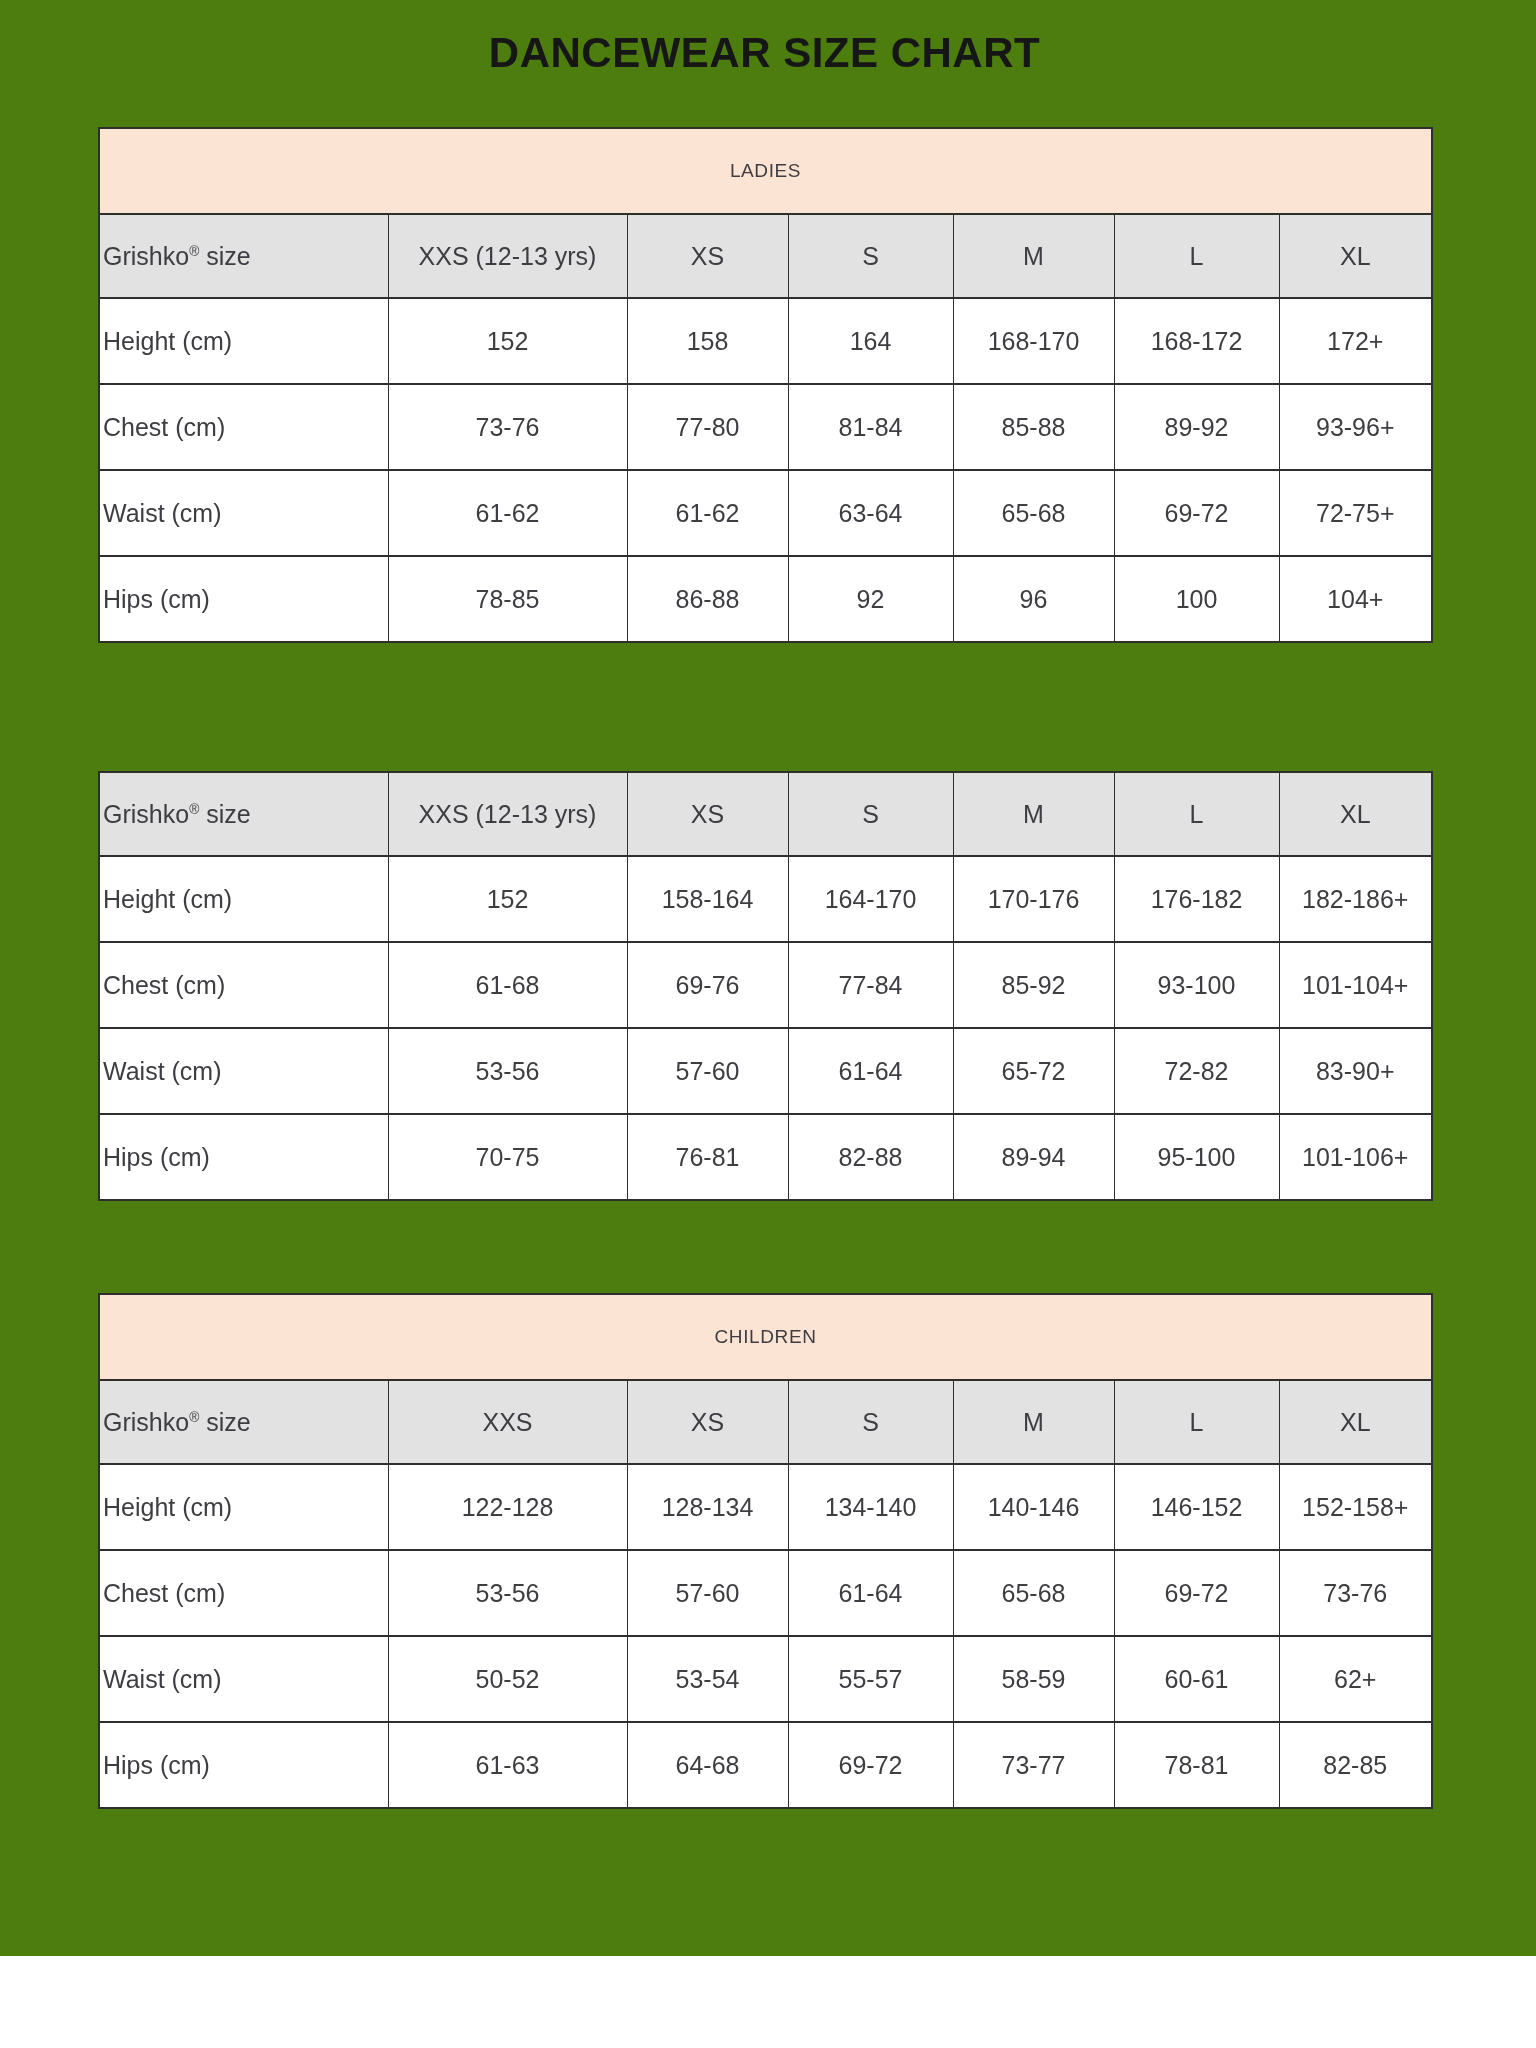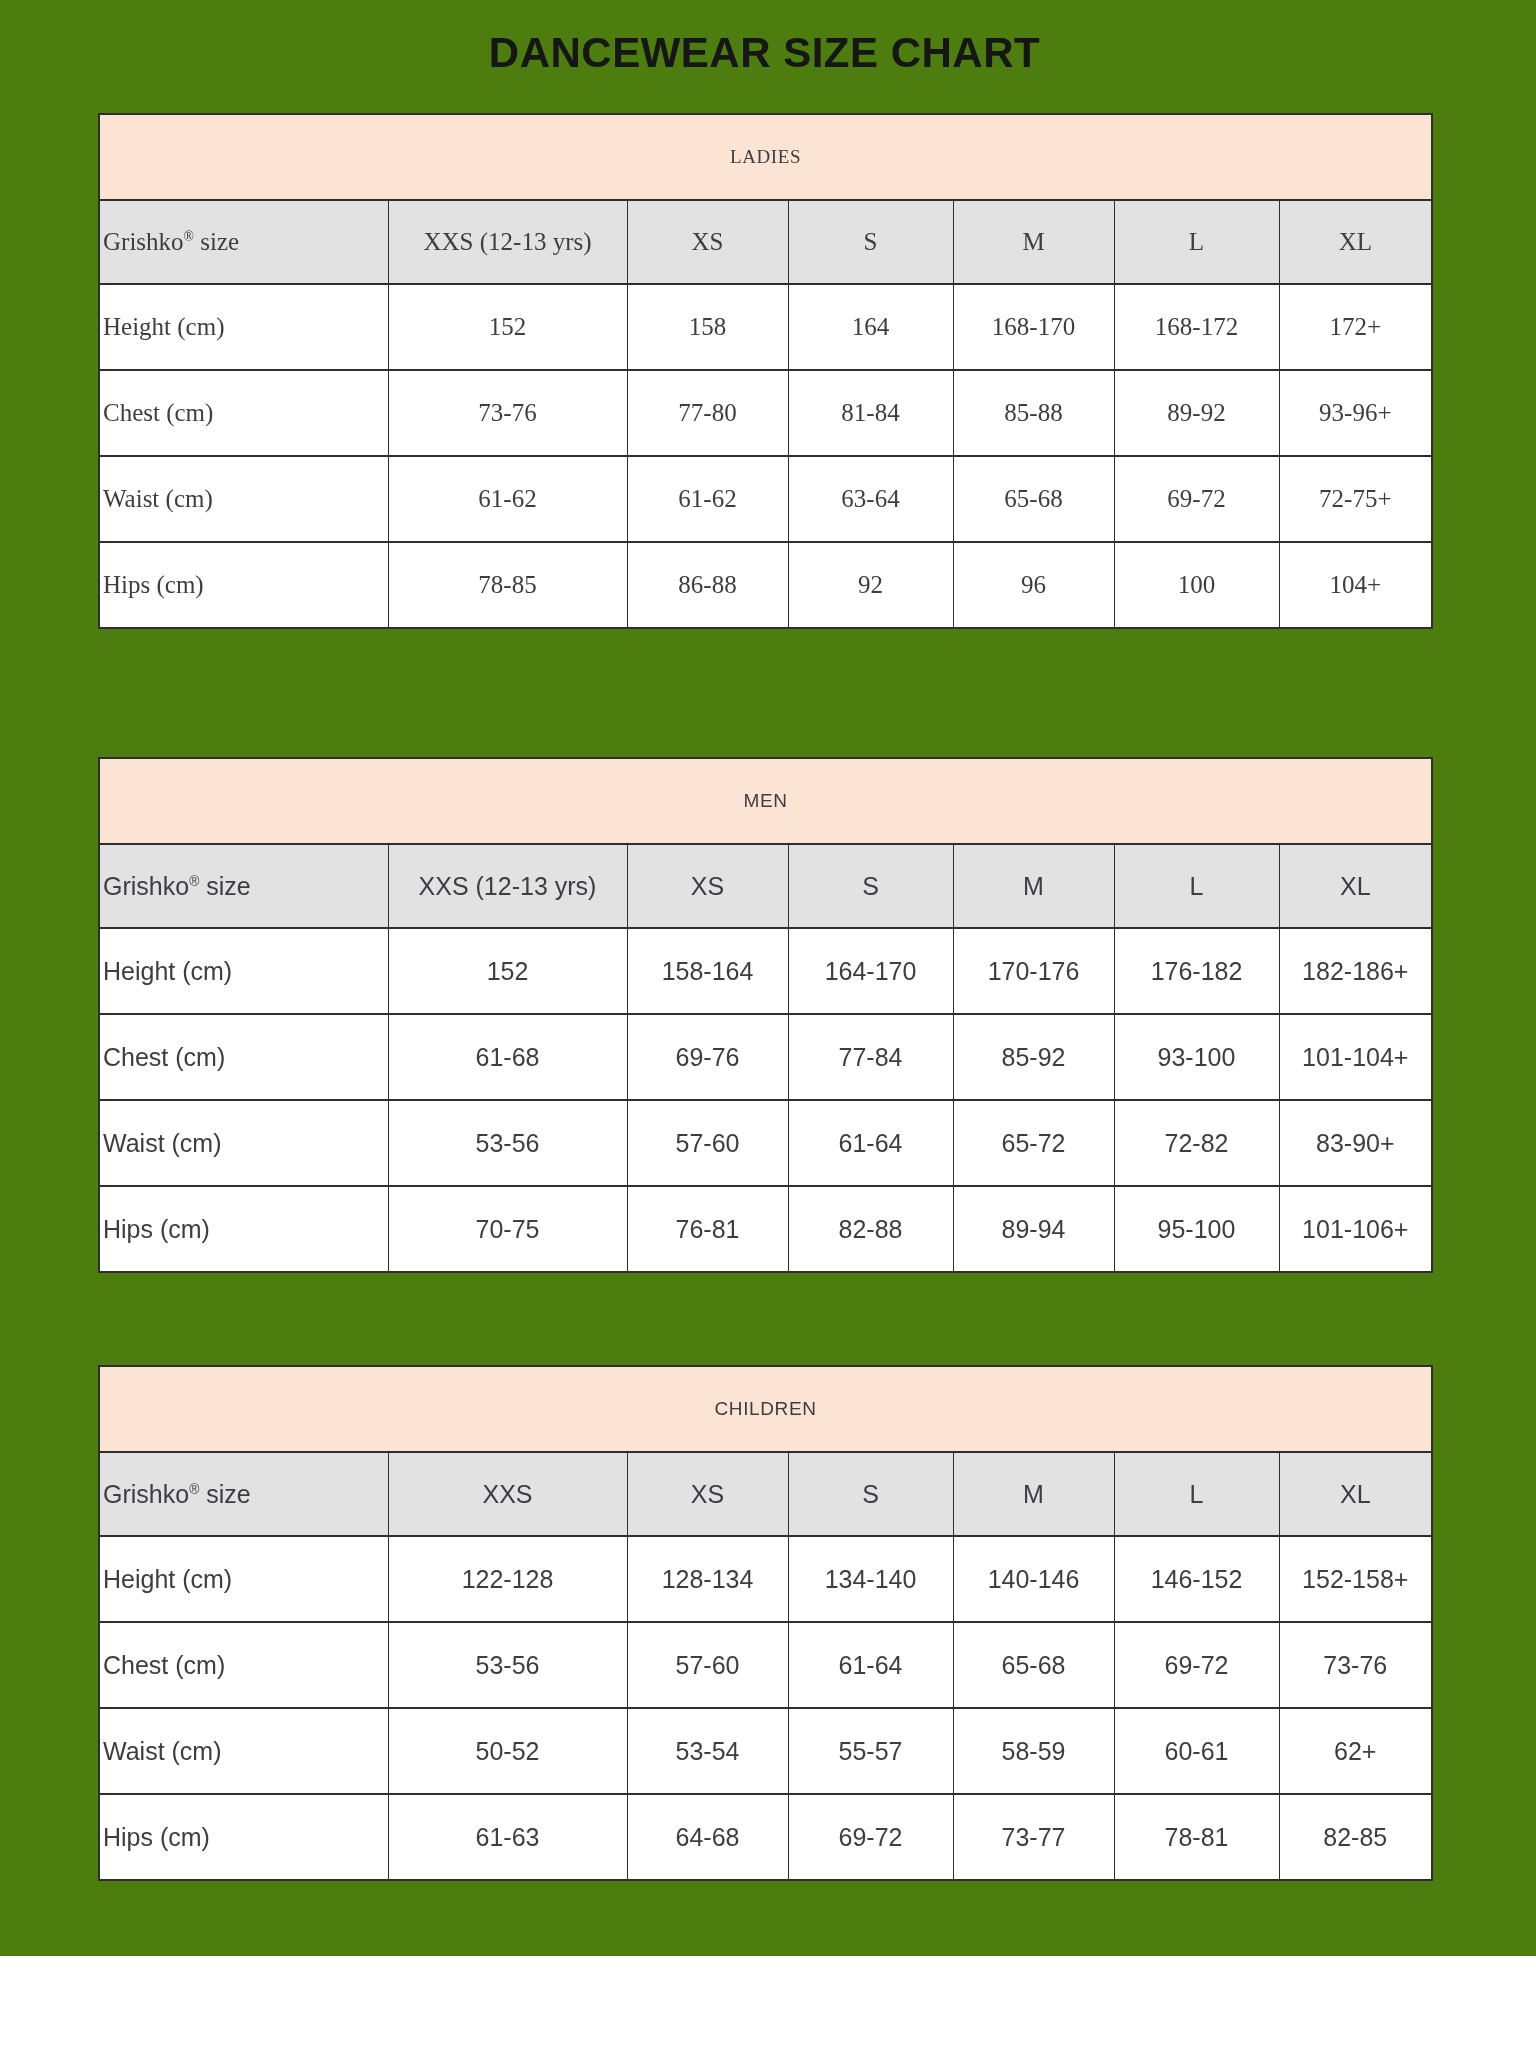--- a/index.html
+++ b/index.html
@@ -33,21 +33,21 @@
     color: var(--title-color);
     letter-spacing: 0.5px;
   }
   table.size-table {
     width: 1333px;
     margin-left: 98px;
     border-collapse: collapse;
     table-layout: fixed;
     border: 2px solid var(--border-color);
   }
-  table.size-table.first { margin-top: 35px; font-family: Liberation Serif, serif; }
+  table.size-table.first { margin-top: 49px; }
   table.size-table.gap-men { margin-top: 128px; }
   table.size-table.gap-children { margin-top: 92px; }
 
   .size-table th, .size-table td {
     border-left: 1px solid var(--border-color);
     border-right: 1px solid var(--border-color);
     border-top: 2px solid var(--border-color);
     border-bottom: 2px solid var(--border-color);
     font-weight: 400;
     color: var(--text-color);
@@ -159,23 +159,20 @@
     <colgroup>
       <col style="width:289px">
         <col style="width:239px">
         <col style="width:161px">
       <col style="width:165px">
         <col style="width:161px">
         <col style="width:165px">
         <col style="width:153px">
     </colgroup>
     <thead>
-      <tr>
-        <th colspan="7" class="banner-cell">MEN</th>
-      </tr>
       <tr class="cols-row">
         <th class="size-label"><span>Grishko</span><sup class="reg">®</sup><span> size</span></th>
         <th>XXS (12-13 yrs)</th>
         <th>XS</th>
         <th>S</th>
         <th>M</th>
         <th>L</th>
         <th>XL</th>
       </tr>
     </thead>

